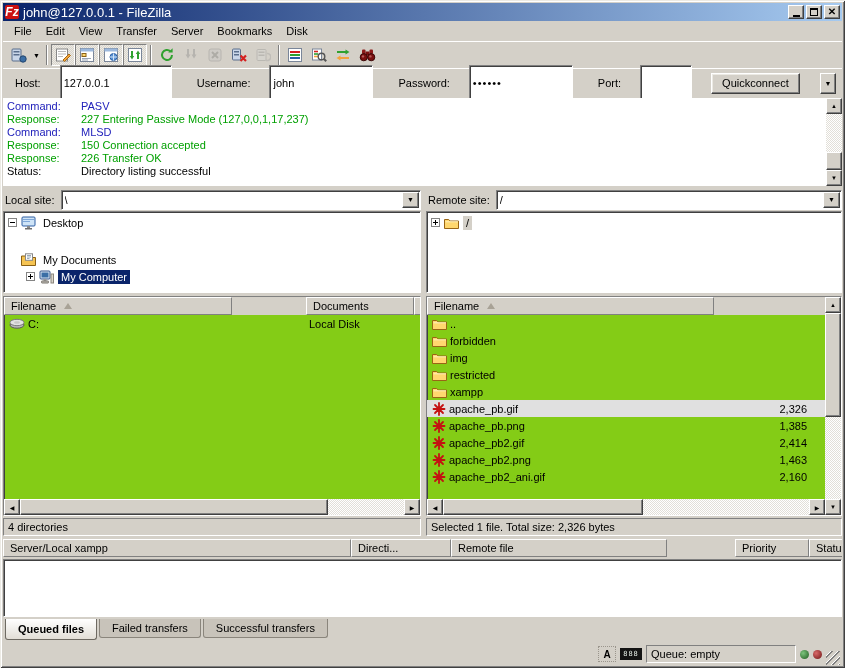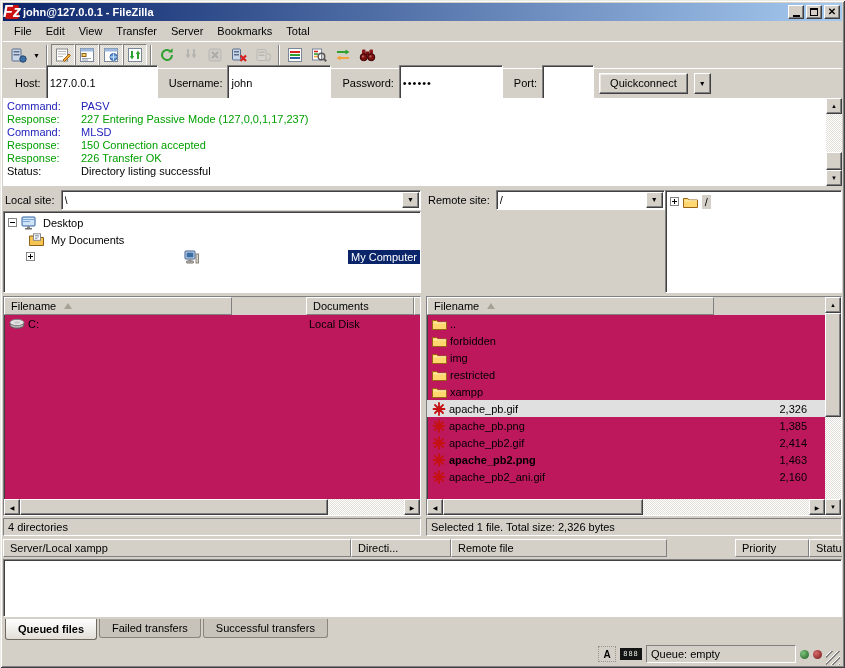--- a/index.html
+++ b/index.html
@@ -7,23 +7,23 @@
   body { font-family:"Liberation Sans", sans-serif; font-size:11px; color:#000; }
 
   .window{
     width:845px; height:668px; background:#D4D0C8; position:relative;
     padding:3px; display:flex; flex-direction:column;
     box-shadow: inset 1px 1px 0 #ECEAE4, inset -1px -1px 0 #404040, inset 2px 2px 0 #FFFFFF, inset -2px -2px 0 #808080;
   }
 
   
   .titlebar{ height:18px; background:linear-gradient(90deg,#0A246A,#A6CAF0); display:flex; align-items:center; padding:0 2px; flex:0 0 auto; }
-  .app-icon{ width:14px; height:14px; background:#CC1111; color:#fff; font-weight:bold; font-style:italic; font-size:16px;
+  .app-icon{ width:14px; height:14px; background:#CC1111; color:#fff; font-weight:bold; font-style:italic; font-size:12px;
     display:inline-flex; align-items:center; justify-content:center; margin-right:4px; border-radius:2px; }
-  .title-text{ color:#FFFFFF; font-weight:bold; font-size:11px; flex:1; white-space:nowrap; overflow:hidden; }
+  .title-text{ color:#FFFFFF; font-weight:normal; font-size:13px; flex:1; white-space:nowrap; overflow:hidden; }
   .win-btns{ display:flex; gap:2px; }
   .winbtn{ width:16px; height:14px; background:#D4D0C8; border:1px solid; border-color:#FFFFFF #404040 #404040 #FFFFFF;
     box-shadow: inset -1px -1px 0 #808080; display:flex; align-items:center; justify-content:center; padding:0; cursor:default; }
   .glyph-min{ width:7px; height:2px; background:#000; margin-top:7px; }
   .glyph-max{ width:8px; height:8px; border:1px solid #000; border-top-width:2px; }
   .glyph-close{ font-size:10px; font-weight:bold; line-height:10px; }
 
   
   .menubar{ height:20px; display:flex; align-items:center; padding:0 4px; flex:0 0 auto; }
   .menu-item{ padding:2px 7px; }
@@ -32,21 +32,21 @@
   .toolbar{ height:27px; display:flex; align-items:center; padding:0 3px; flex:0 0 auto; border-top:1px solid #FFFFFF; }
   .tb-btn{ width:24px; height:22px; background:transparent; border:1px solid transparent; display:flex; align-items:center; justify-content:center; padding:0; }
   .tb-btn.pressed{ border-color:#808080 #FFFFFF #FFFFFF #808080;
      background:#E4E1DA; background-image:conic-gradient(#EDEBE5 25%, #D8D4CC 0 50%, #EDEBE5 0 75%, #D8D4CC 0); background-size:2px 2px; }
   .tb-btn.disabled .tb-icon{ opacity:.35; filter:grayscale(1); }
   .tb-drop{ width:13px; height:22px; background:transparent; border:1px solid transparent; font-size:7px; color:#000; padding:0; }
   .tb-sep{ width:2px; height:20px; margin:0 3px; border-left:1px solid #808080; border-right:1px solid #FFFFFF; }
   .tb-icon{ display:inline-flex; }
 
   
-  .quickbar{ height:29px; display:flex; align-items:center; gap:5px; padding:0 6px; flex:0 0 auto; border-top:1px solid #FFFFFF; }
+  .quickbar{ height:29px; display:flex; align-items:center; gap:19px; padding:0 6px; flex:0 0 auto; border-top:1px solid #FFFFFF; }
   .qc-label{ margin-left:6px; }
   .qc-input{ height:37px; background:#fff; font:11px "Liberation Sans",sans-serif; padding:2px 3px;
     border:1px solid; border-color:#808080 #FFFFFF #FFFFFF #808080; box-shadow: inset 1px 1px 0 #404040; }
   .qc-host{ width:112px; } .qc-user{ width:104px; } .qc-pass{ width:104px; letter-spacing:1px; } .qc-port{ width:52px; }
   .qc-btn{ height:21px; padding:2px 10px; background:#D4D0C8; font:11px "Liberation Sans",sans-serif;
     border:1px solid; border-color:#FFFFFF #404040 #404040 #FFFFFF; box-shadow: inset -1px -1px 0 #808080, inset 1px 1px 0 #ECEAE4; }
   .qc-dropbtn{ width:17px; height:21px; margin-left:1px; background:#D4D0C8; font-size:7px; padding:0;
     border:1px solid; border-color:#FFFFFF #404040 #404040 #FFFFFF; box-shadow: inset -1px -1px 0 #808080; }
 
   
@@ -65,21 +65,21 @@
     background-image:conic-gradient(#FFFFFF 25%, #E2DFD8 0 50%, #FFFFFF 0 75%, #E2DFD8 0); background-size:2px 2px; }
   .sb-btn{ width:16px; height:16px; flex:0 0 auto; background:#D4D0C8; display:flex; align-items:center; justify-content:center;
     border:1px solid; border-color:#FFFFFF #404040 #404040 #FFFFFF; box-shadow: inset -1px -1px 0 #808080; font-size:6px; color:#000; }
   .sb-thumb-v{ width:16px; background:#D4D0C8; border:1px solid; border-color:#FFFFFF #404040 #404040 #FFFFFF; box-shadow: inset -1px -1px 0 #808080; }
   .sb-thumb-h{ height:16px; background:#D4D0C8; border:1px solid; border-color:#FFFFFF #404040 #404040 #FFFFFF; box-shadow: inset -1px -1px 0 #808080; }
   .sb-fill{ flex:1; }
 
   
   .panes-top{ height:104px; display:flex; margin-top:3px; flex:0 0 auto; }
   .pane-left{ width:418px; flex:0 0 auto; display:flex; flex-direction:column; }
-  .pane-right{ flex:1; display:flex; flex-direction:row; }
+  .pane-right{ flex:1; display:flex; flex-direction:column; }
   .vsplit{ width:5px; flex:0 0 auto; }
   .sitebar{ height:21px; display:flex; align-items:center; gap:4px; flex:0 0 auto; }
   .site-label{ padding:0 2px; }
   .combo{ flex:1; height:20px; background:#fff; display:flex; align-items:center;
     border:1px solid; border-color:#808080 #FFFFFF #FFFFFF #808080; box-shadow: inset 1px 1px 0 #404040; }
   .combo-input{ flex:1; border:none; outline:none; height:16px; font:11px "Liberation Sans",sans-serif; padding:0 3px; background:transparent; }
   .combo-btn{ width:17px; height:16px; margin:1px; background:#D4D0C8; font-size:7px; padding:0;
     border:1px solid; border-color:#FFFFFF #404040 #404040 #FFFFFF; box-shadow: inset -1px -1px 0 #808080; }
   .tree{ flex:1; background:#fff; margin-top:1px; overflow:hidden; padding:2px 0;
     border:1px solid; border-color:#808080 #FFFFFF #FFFFFF #808080; box-shadow: inset 1px 1px 0 #404040; }
@@ -89,21 +89,21 @@
   .expander.plus::after{ content:""; position:absolute; top:1px; bottom:1px; left:3px; width:1px; background:#000; }
   .expander-blank{ width:17px; flex:0 0 auto; }
   .tree-icon{ margin-right:4px; display:inline-flex; flex:0 0 auto; }
   .tree-label{ padding:1px 3px; }
   .tree-label.selected{ background:#0A246A; color:#fff; }
   .tree-label.soft-selected{ background:#D4D0C8; }
 
   
   .panes-mid{ flex:1; display:flex; margin-top:3px; min-height:0; }
   .pane-col{ display:flex; flex-direction:column; min-height:0; }
-  .listbox{ flex:1; background:#be185d; display:flex; min-height:0;
+  .listbox{ flex:1; background:#84cc16; display:flex; min-height:0;
     border:1px solid; border-color:#808080 #FFFFFF #FFFFFF #808080; box-shadow: inset 1px 1px 0 #404040; }
   .list-main{ flex:1; display:flex; flex-direction:column; min-width:0; }
   .hdr-row{ height:18px; display:flex; flex:0 0 auto; background:#D4D0C8; overflow:hidden; }
   .hdr-cell{ height:18px; display:flex; align-items:center; padding:0 6px; flex:0 0 auto; background:#D4D0C8;
     border:1px solid; border-color:#FFFFFF #808080 #808080 #FFFFFF; white-space:nowrap; overflow:hidden; }
   .hdr-cell.right{ justify-content:flex-end;margin-top:41px; }
   .hdr-cell.fill{ flex:1 1 auto; }
   .sort-tri{ width:0; height:0; border-left:4px solid transparent; border-right:4px solid transparent; border-bottom:6px solid #A8A296; margin-left:8px; }
   .list-rows{ flex:1; overflow:hidden; }
   .file-row{ height:17px; display:flex; align-items:center; white-space:nowrap; }
@@ -159,21 +159,21 @@
     </span>
   </div>
 
   <div class="menubar" id="menubar">
       <span class="menu-item">File</span>
       <span class="menu-item">Edit</span>
       <span class="menu-item">View</span>
       <span class="menu-item">Transfer</span>
       <span class="menu-item">Server</span>
       <span class="menu-item">Bookmarks</span>
-      <span class="menu-item">Total</span>
+      <span class="menu-item">Disk</span>
     </div>
 
   <div class="toolbar" id="toolbar">
       <button class="tb-btn">
         <span class="tb-icon">
           <svg width="17" height="16" viewBox="0 0 17 16">
             <rect x="2" y="2" width="9" height="12" rx="1" fill="#C9D6E8" stroke="#5A6E8C"></rect>
             <rect x="3.5" y="4" width="6" height="1.5" fill="#5A6E8C"></rect>
             <rect x="3.5" y="7" width="6" height="1.5" fill="#5A6E8C"></rect>
             <circle cx="13" cy="12" r="3.2" fill="#3B6EA5" stroke="#24466E"></circle>
@@ -380,32 +380,32 @@
             <span class="tree-icon">
               <svg width="15" height="14" viewBox="0 0 15 14">
                 <rect x="1" y="1" width="13" height="9" rx="1" fill="#CFE4F7" stroke="#2F5FA3"></rect>
                 <path d="M2 3.5h11M2 5.5h7" stroke="#7FA8D9"></path>
                 <rect x="6" y="10" width="3" height="2" fill="#8A8A8A"></rect>
                 <rect x="4" y="12" width="7" height="1.5" fill="#6E6E6E"></rect>
               </svg>
             </span>
             <span class="tree-label">Desktop</span>
           </div>
-          <div class="tree-row" style="padding-left: 8px;">
+          <div class="tree-row" style="padding-left: 0; margin-top: 20px;">
             <span class="expander-blank"></span>
             <span class="tree-icon">
               <svg width="15" height="13" viewBox="0 0 15 13">
                 <path d="M.5 3h4l1.5 1.5h8.5v8H.5z" fill="#F6C453" stroke="#8A6116"></path>
                 <rect x="4.5" y=".8" width="7" height="6.5" fill="#FFF" stroke="#888"></rect>
                 <path d="M6 2.5h4M6 4h4M6 5.5h2.5" stroke="#9AAAB8"></path>
               </svg>
             </span>
             <span class="tree-label">My Documents</span>
           </div>
-          <div class="tree-row" style="padding-left: 18px; justify-content: space-between;">
+          <div class="tree-row" style="padding-left: 18px;">
             <span class="expander plus"></span>
             <span class="tree-icon">
               <svg width="15" height="14" viewBox="0 0 15 14">
                 <rect x="1" y="1" width="10" height="8" rx="1" fill="#DCE9F5" stroke="#33528A"></rect>
                 <rect x="2.5" y="2.5" width="7" height="5" fill="#3B6EA5"></rect>
                 <rect x="4.5" y="9" width="3" height="2" fill="#9A9A9A"></rect>
                 <rect x="2.5" y="11" width="7" height="2" rx="0.5" fill="#C2BFB8" stroke="#7A7670"></rect>
                 <rect x="12" y="4" width="2.5" height="9" fill="#D9D4CB" stroke="#8A857C"></rect>
               </svg>
             </span>
@@ -590,21 +590,21 @@
                         <path d="M7 1v12M1.5 7h11M3 3l8 8M11 3l-8 8"></path>
                       </g>
                       <circle cx="7" cy="7" r="1.7" fill="#C41212"></circle>
                     </svg>
                   </span>
                   <span>apache_pb2.gif</span>
                 </span>
                 <span class="cell right" style="width: 96px;">2,414</span>
               </div>
               <div class="file-row">
-                <span class="cell" style="width: 287px; font-weight: bold;">
+                <span class="cell" style="width: 287px;">
                   <span class="tree-icon">
                     <svg width="14" height="14" viewBox="0 0 14 14">
                       <g stroke="#C41212" stroke-width="1.8" stroke-linecap="round">
                         <path d="M7 1v12M1.5 7h11M3 3l8 8M11 3l-8 8"></path>
                       </g>
                       <circle cx="7" cy="7" r="1.7" fill="#C41212"></circle>
                     </svg>
                   </span>
                   <span>apache_pb2.png</span>
                 </span>

